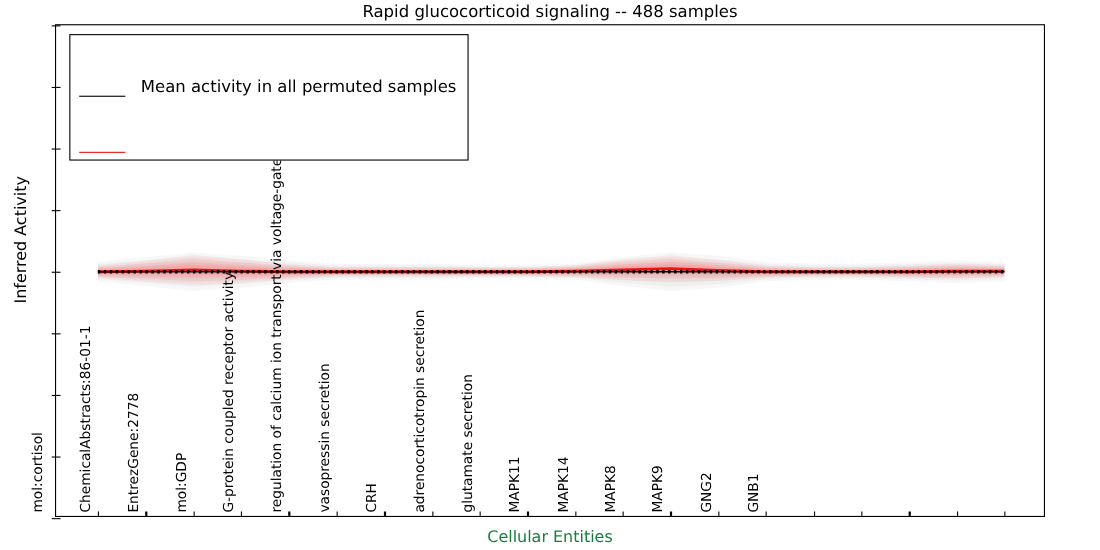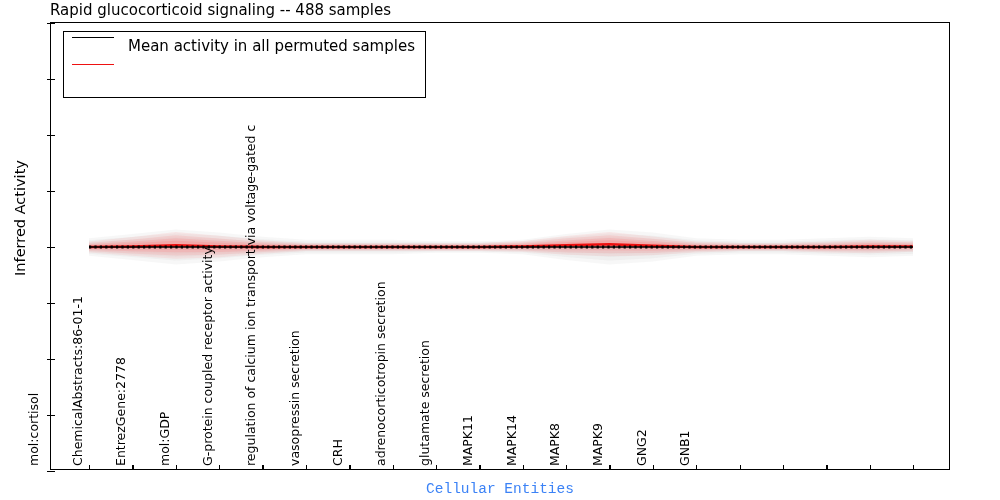--- a/index.html
+++ b/index.html
@@ -21,21 +21,21 @@
     height: 500px;
     background: #ffffff;
   }
 
   
   #chart-title {
     position: absolute;
     left: 50px;
     top: 1px;
     width: 900px;
-    text-align: left;
+    text-align: center;
     font-size: 15px;
     color: #000000;
     white-space: nowrap;
     z-index: 6;
   }
 
   
   #plot-area {
     position: absolute;
     left: 50px;
@@ -80,23 +80,22 @@
   }
 
   
   #xlabel {
     position: absolute;
     left: 50px;
     top: 481px;
     width: 900px;
     text-align: center;
     font-size: 14.5px;
-    color: #3b82f6;
-    white-space: nowrap;
-    font-family: Liberation Mono, monospace;
+    color: #15803d;
+    white-space: nowrap;
   }
   .xtick-mark {
     position: absolute;
     bottom: 0px;
     width: 1.3px;
     height: 4px;
     background: #000000;
   }
   .xtick-label {
     position: absolute;
@@ -113,22 +112,23 @@
     position: absolute;
     left: 12px;
     top: 8px;
     border: 1.3px solid #000000;
     background: #ffffff;
     padding: 5px 10px 6px 8px;
     z-index: 10;
   }
   .legend-row {
     display: flex;
-    align-items: flex-start;
+    align-items: flex-end;
     height: 27px;
+    margin-top: 24px;
   }
   .legend-swatch {
     width: 42px;
     height: 0;
     border-top-width: 1.6px;
     border-top-style: solid;
     margin-right: 14px;
     flex: none;
   }
   .legend-swatch.black { border-top-color: #000000; }

